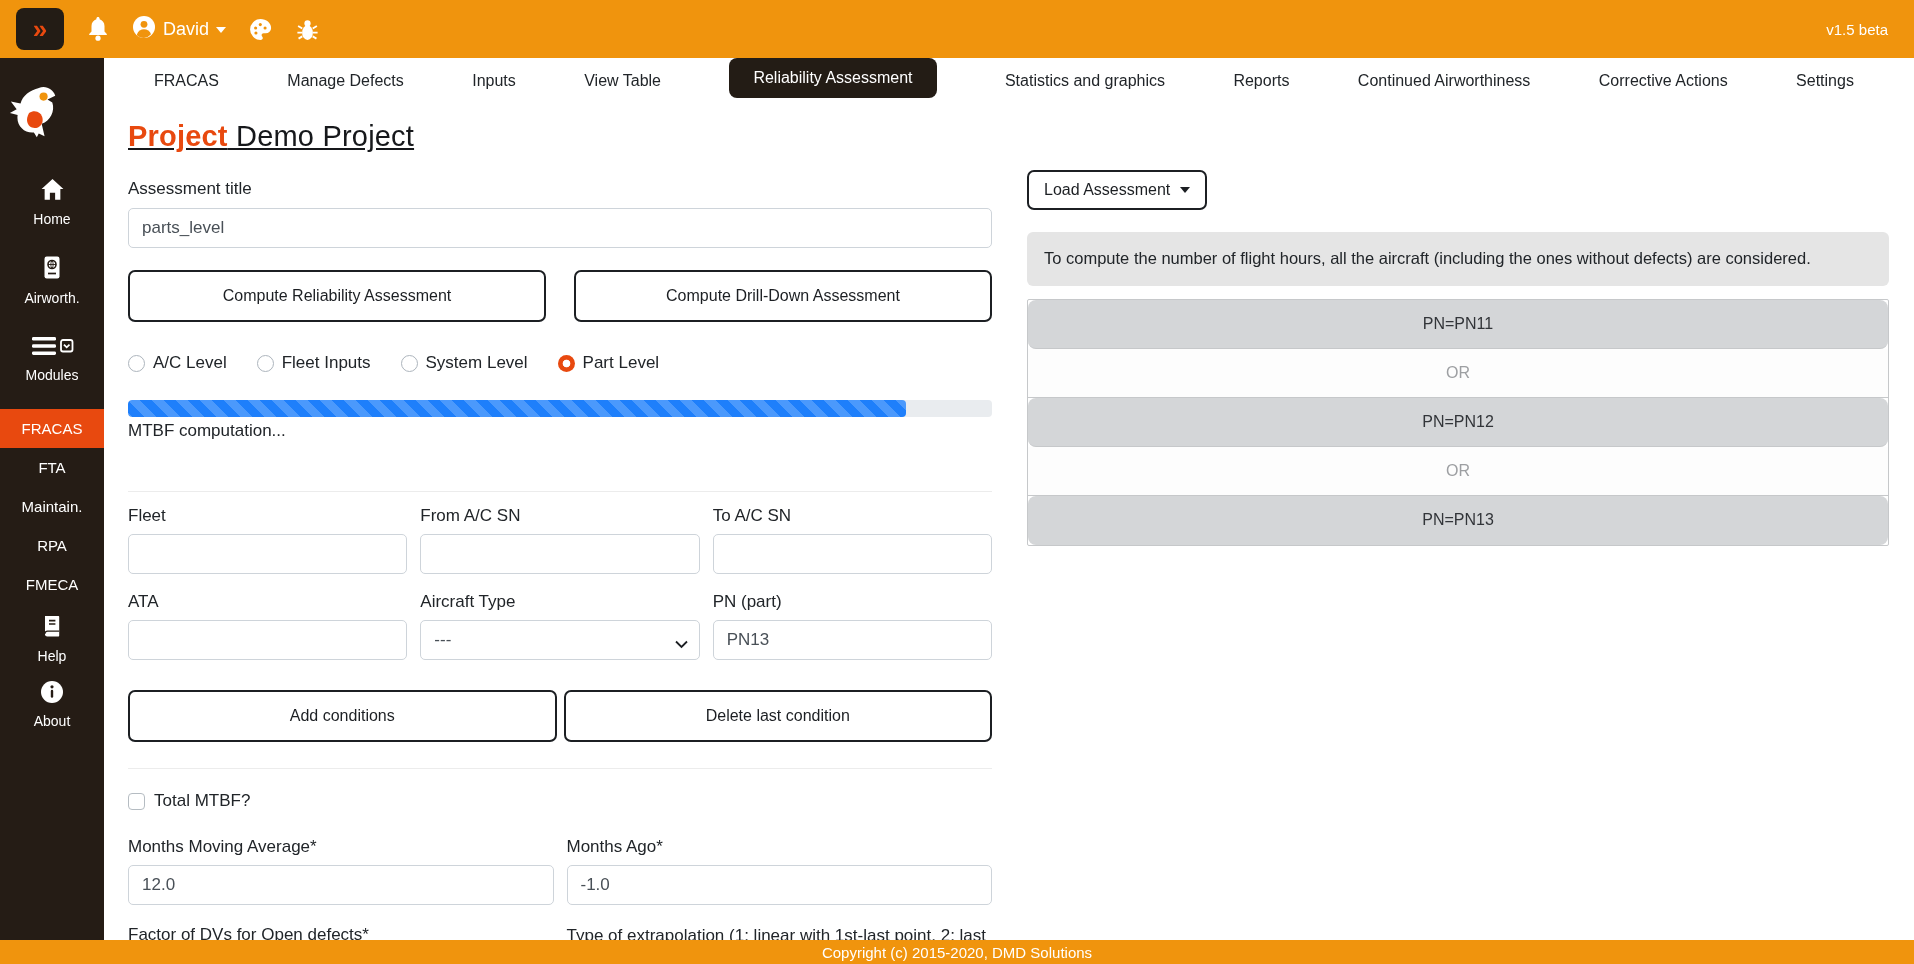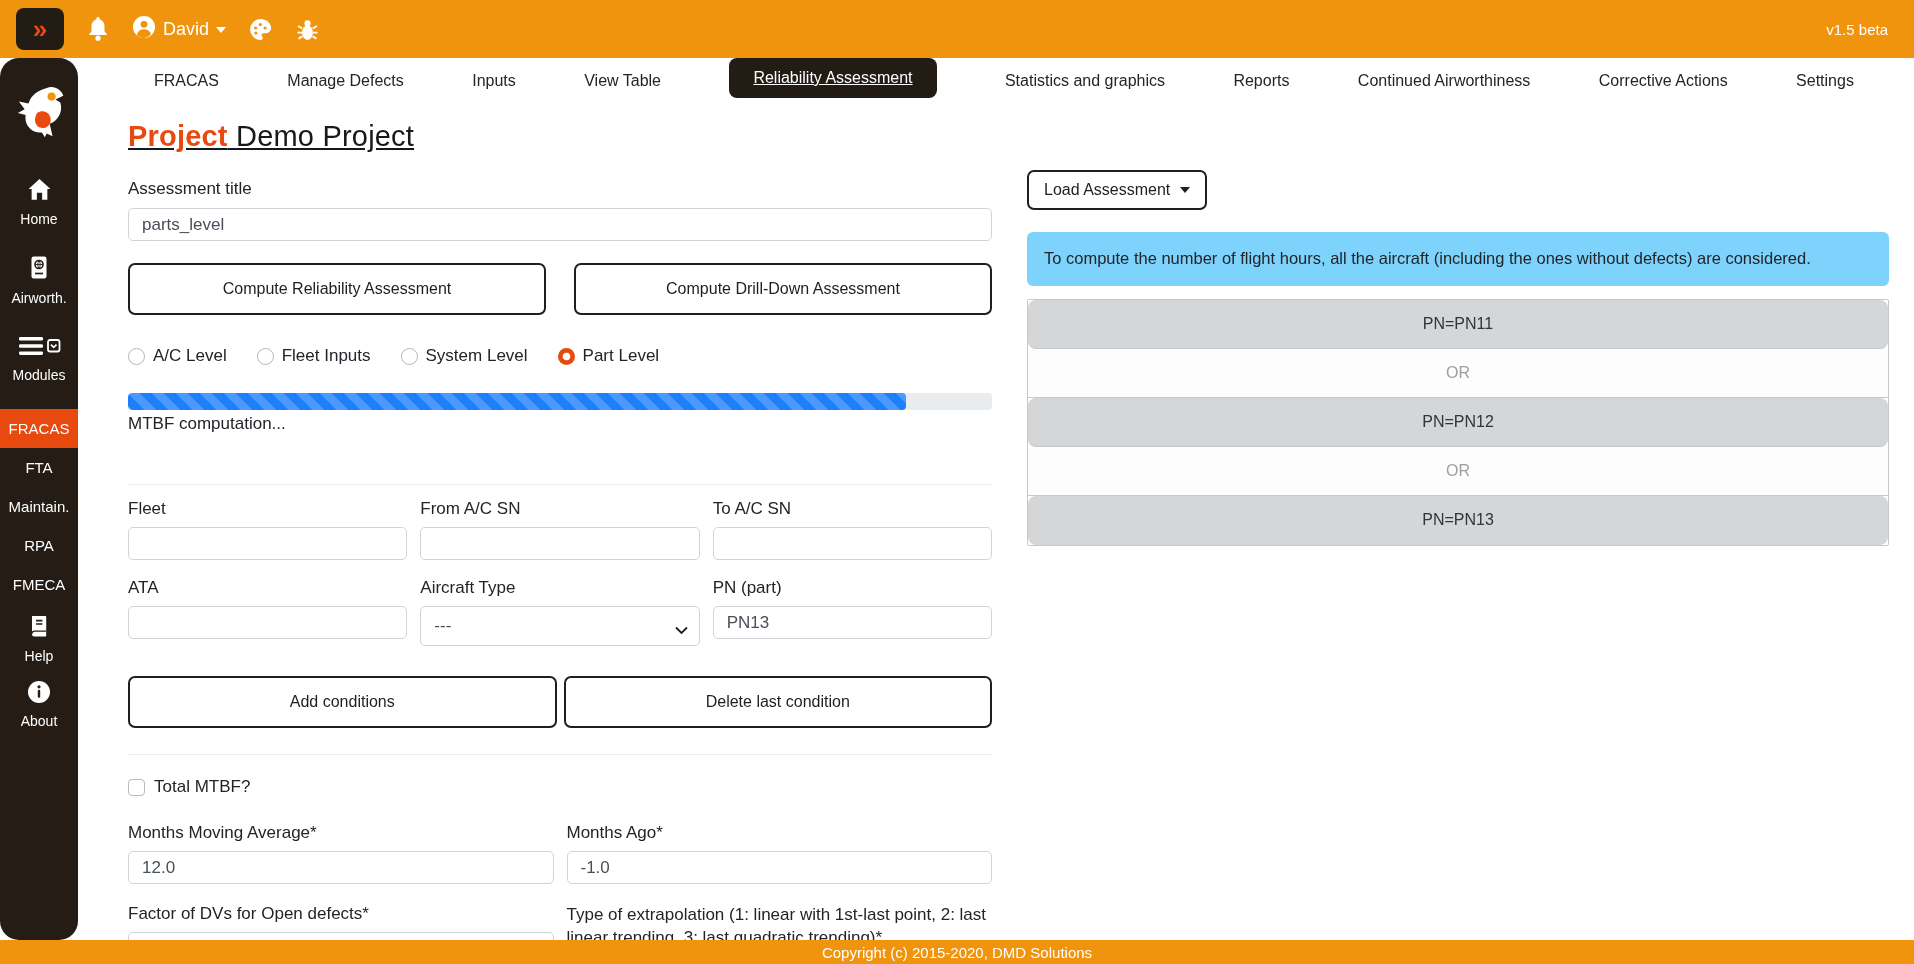--- a/index.html
+++ b/index.html
@@ -13,44 +13,44 @@
   .expand-btn { width:48px; height:42px; background:#231C15; border:none; border-radius:8px;
                 color:#E8490F; font-size:26px; font-weight:bold; cursor:pointer; line-height:1;
                 display:flex; align-items:center; justify-content:center; }
   .tb-icon { display:flex; align-items:center; margin-left:22px; cursor:pointer; }
   .user-menu { display:flex; align-items:center; gap:7px; margin-left:22px; color:#fff; font-size:18px; cursor:pointer; }
   .caret-down { width:0; height:0; border-left:5px solid transparent; border-right:5px solid transparent; border-top:6px solid #fff; margin-top:2px; }
   .tb-spacer { flex:1; }
   .version { color:#fff; font-size:15px; }
 
   
-  .sidebar { position:absolute; top:58px; left:0; bottom:24px; width:78px; background:#251C15;
-             display:flex; flex-direction:column; align-items:center; z-index:20;border-radius:19px; }
+  .sidebar { position:absolute; top:58px; left:0; bottom:24px; width:104px; background:#251C15;
+             display:flex; flex-direction:column; z-index:20; }
   .logo { margin-top:26px; cursor:pointer; }
   .side-item { display:flex; flex-direction:column; align-items:center; gap:6px; color:#fff;
                font-size:14px; cursor:pointer; width:100%; }
   .side-item.mt { margin-top:28px; }
   .side-tab { width:100%; text-align:center; color:#fff; font-size:15px; padding:11px 0; cursor:pointer; }
   .side-tab.active { background:#E8490F; }
 
   
   .navbar { position:absolute; top:58px; left:98px; right:0; height:46px; background:#fff;
             display:flex; align-items:center; justify-content:space-between; padding:0 60px 0 56px; z-index:10; }
   .tab { font-size:16px; color:#212529; cursor:pointer; text-decoration:none; white-space:nowrap; }
-  .tab.active { background:#231C15; color:#fff; padding:11px 24px; border-radius:8px; margin-top:-6px;text-decoration:underline; }
+  .tab.active { background:#231C15; color:#fff; padding:11px 24px; border-radius:8px; margin-top:-6px; }
 
   
   .main { position:absolute; top:104px; left:98px; right:0; bottom:24px; padding:12px 25px 0 30px;
           display:grid; grid-template-columns:864px 1fr; column-gap:35px; overflow:hidden; }
 
   .page-title { font-size:29px; font-weight:500; color:#16181b; margin-top:4px; letter-spacing:0.2px;text-decoration:underline; }
   .page-title .accent { color:#E8490F; font-weight:800; }
 
   .field-label { display:block; font-size:17px; color:#212529; }
-  .text-input { width:100%; height:33px; border:1px solid #ced4da; border-radius:5px; padding:0 13px;
+  .text-input { width:100%; height:40px; border:1px solid #ced4da; border-radius:5px; padding:0 13px;
                 font-size:17px; color:#495057; background:#fff; font-family:"Liberation Sans",sans-serif; outline:none; }
 
   .lbl-assess { margin-top:26px; }
   .inp-assess { margin-top:9px; }
 
   .btn-row2 { display:grid; grid-template-columns:1fr 1fr; column-gap:28px; margin-top:22px; }
   .btn-row2.tight { column-gap:7px; margin-top:30px; }
   .btn-outline { height:52px; background:#fff; border:2px solid #1c1f23; border-radius:7px;
                  font-size:16px; color:#1c1f23; cursor:pointer; font-family:"Liberation Sans",sans-serif; }
 
@@ -79,21 +79,21 @@
   .check-row { display:flex; align-items:center; gap:9px; margin-top:22px; font-size:17px; cursor:pointer; }
   .checkbox { width:17px; height:17px; border:1px solid #b5bcc2; border-radius:4px; background:#fff; flex:0 0 auto; }
 
   .wrap-label { max-width:430px; line-height:1.35; }
 
   
   .load-btn { margin-top:54px; display:inline-flex; align-items:center; gap:10px; background:#fff;
               border:2px solid #1c1f23; border-radius:7px; padding:9px 15px; font-size:16px; color:#1c1f23;
               cursor:pointer; width:fit-content; font-family:"Liberation Sans",sans-serif; }
   .load-btn .caret-dark { width:0; height:0; border-left:5px solid transparent; border-right:5px solid transparent; border-top:6px solid #1c1f23; }
-  .info-box { margin-top:22px; background:#7dd3fc; border-radius:6px; padding:15px 17px; font-size:16.5px;
+  .info-box { margin-top:22px; background:#e5e5e5; border-radius:6px; padding:15px 17px; font-size:16.5px;
               line-height:1.45; color:#212529; }
   .cond-table { margin-top:13px; border:1px solid #c6c8ca; border-radius:2px; }
   .cond-row { height:49px; display:flex; align-items:center; justify-content:center; font-size:16px;
               border-bottom:1px solid #c6c8ca; }
   .cond-row:last-child { border-bottom:none; }
   .cond-row.condition { background:#D4D6D8; color:#323539;border-radius:8px; }
   .cond-row.operator { background:#fdfdfd; color:#9d9fa2; }
 
   
   .footer { position:absolute; left:0; bottom:0; width:100%; height:24px; background:#F0940D; z-index:40;

